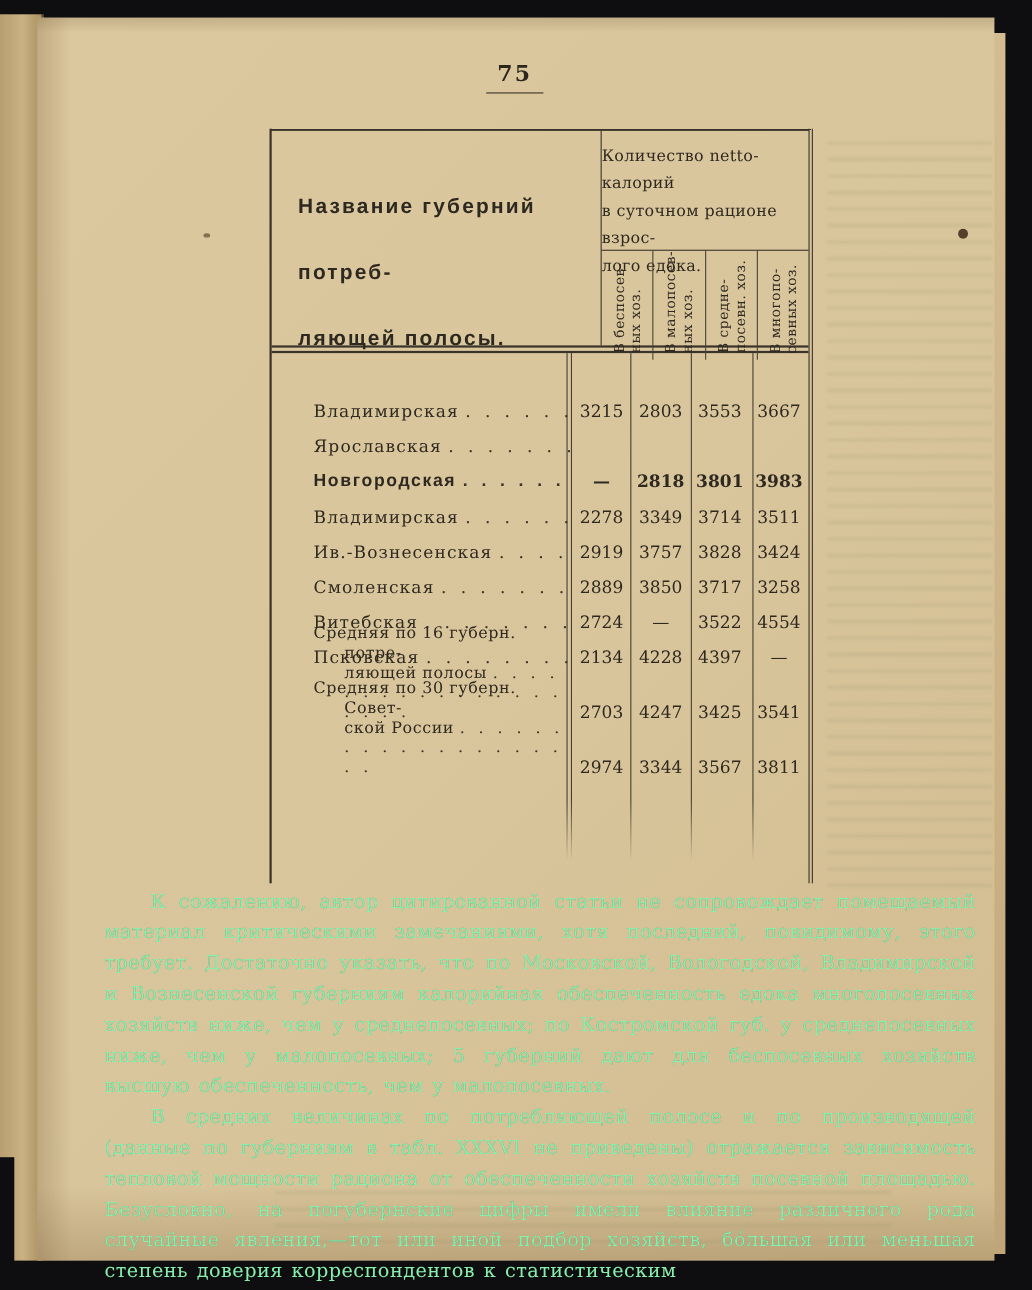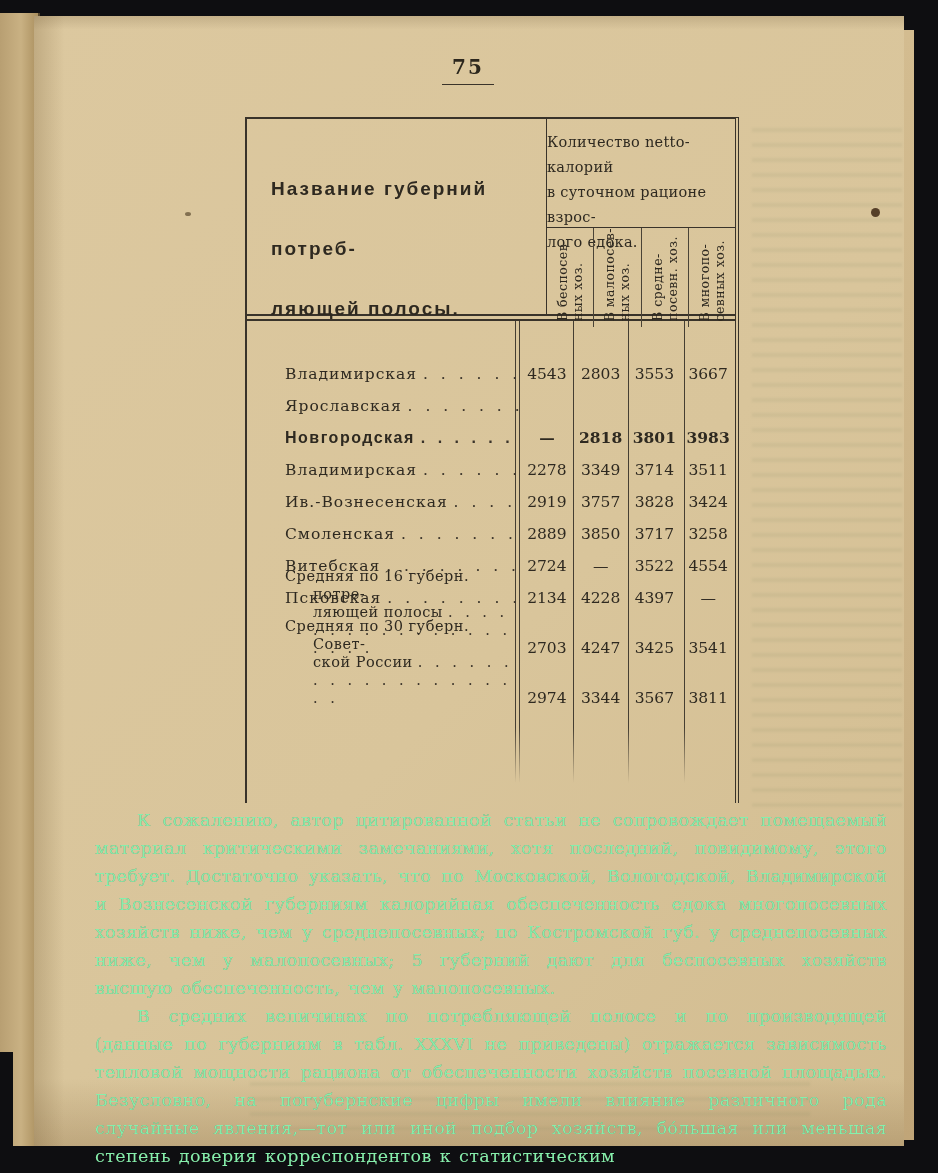--- a/index.html
+++ b/index.html
@@ -179,21 +179,21 @@
   <div class="t-body">
     <div class="vline d1"></div>
     <div class="vline d2"></div>
     <div class="vline s1"></div>
     <div class="vline s2"></div>
     <div class="vline s3"></div>
     <div id="rows-container">
   <div class="t-row">
     <div class="t-name"><span class="nm">Владимирская</span> <span class="dots">. . . . . . . . . . . . . . . . . . . .</span></div>
     <div class="t-vals">
-      <span class="t-val">4543</span>
+      <span class="t-val">3215</span>
       <span class="t-val">2803</span>
       <span class="t-val">3553</span>
       <span class="t-val">3667</span>
     </div>
   </div>
 
   <div class="t-row">
     <div class="t-name"><span class="nm">Ярославская</span> <span class="dots">. . . . . . . . . . . . . . . . . . . .</span></div>
   </div>
 

